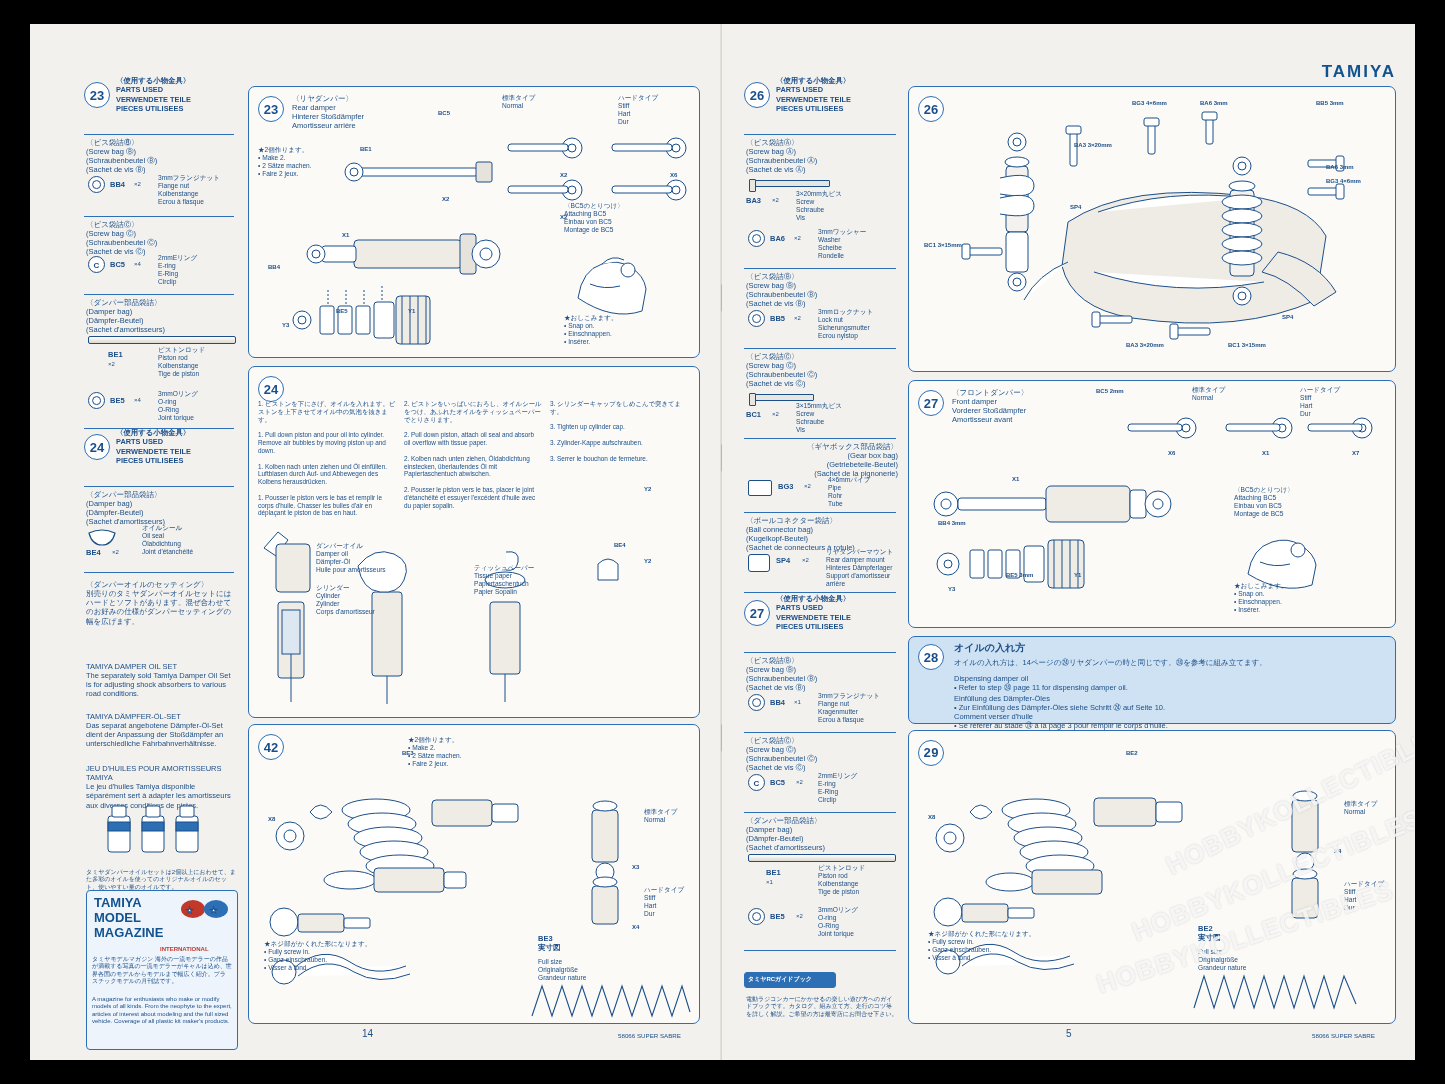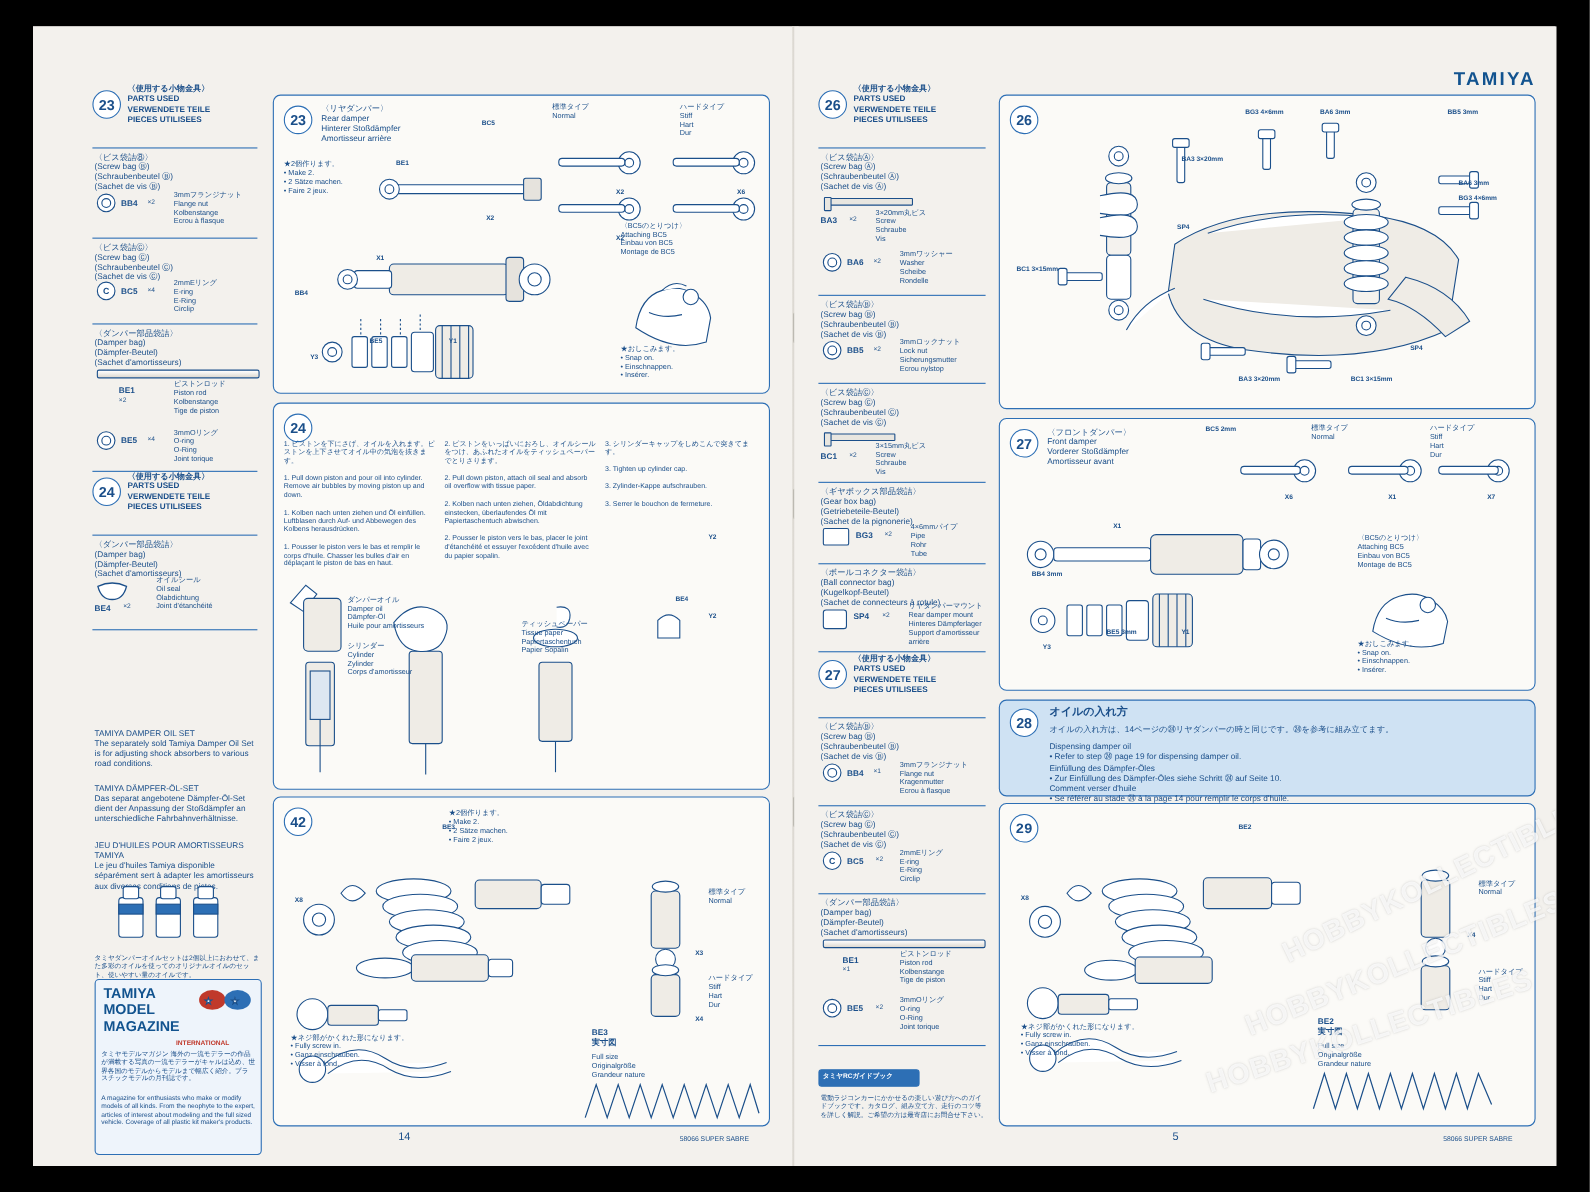--- a/index.html
+++ b/index.html
@@ -193,20 +193,22 @@
       <path d="M1 4 Q14 -2 27 4 Q24 16 14 16 Q4 16 1 4 Z" stroke="#1b4f8a" stroke-width="1.2" fill="#fff"></path>
     </svg>
     <div class="t b" style="left:56px; top:524px;">BE4</div>
     <div class="t xs" style="left:82px; top:525px;">×2</div>
     <div class="t sm" style="left:112px; top:500px; width:92px;">オイルシール
 Oil seal
 Ölabdichtung
 Joint d'étanchéité</div>
     <div class="hr" style="left:54px; top:548px; width:150px;"></div>
 
+    <div class="t" style="left:56px; top:556px; width:150px;">〈ダンパーオイルのセッティング〉
+別売りのタミヤダンパーオイルセットにはハードとソフトがあります。混ぜ合わせてのお好みの仕様がダンパーセッティングの幅を広げます。</div>
     <div class="t" style="left:56px; top:638px; width:150px;">TAMIYA DAMPER OIL SET
 The separately sold Tamiya Damper Oil Set is for adjusting shock absorbers to various road conditions.</div>
     <div class="t" style="left:56px; top:688px; width:150px;">TAMIYA DÄMPFER-ÖL-SET
 Das separat angebotene Dämpfer-Öl-Set dient der Anpassung der Stoßdämpfer an unterschiedliche Fahrbahnverhältnisse.</div>
     <div class="t" style="left:56px; top:740px; width:150px;">JEU D'HUILES POUR AMORTISSEURS TAMIYA
 Le jeu d'huiles Tamiya disponible séparément sert à adapter les amortisseurs aux diverses conditions de pistes.</div>
 
     <svg class="ill" style="left:72px; top:778px;" width="120" height="60">
       <g stroke="#1b4f8a" stroke-width="1" fill="#fff">
         <rect x="6" y="14" width="22" height="36" rx="3"></rect>
@@ -533,21 +535,21 @@
 (Sachet de vis Ⓒ)</div>
     <div class="screw" style="left:30px; top:370px; width:62px;"></div>
     <div class="t b" style="left:24px; top:386px;">BC1</div>
     <div class="t xs" style="left:50px; top:387px;">×2</div>
     <div class="t sm" style="left:74px; top:378px; width:102px;">3×15mm丸ビス
 Screw
 Schraube
 Vis</div>
 
     <div class="hr" style="left:22px; top:414px; width:152px;"></div>
-    <div class="t" style="left:24px; top:418px; width:152px;">〈ギヤボックス部品袋詰〉
+    <div class="t" style="left:24px; top:418px; width:152px;text-align:right;">〈ギヤボックス部品袋詰〉
 (Gear box bag)
 (Getriebeteile-Beutel)
 (Sachet de la pignonerie)</div>
     <div class="tube" style="left:26px; top:456px; width:24px; height:16px;"></div>
     <div class="t b" style="left:56px; top:458px;">BG3</div>
     <div class="t xs" style="left:82px; top:459px;">×2</div>
     <div class="t sm" style="left:106px; top:452px; width:70px;">4×6mmパイプ
 Pipe
 Rohr
 Tube</div>
@@ -770,25 +772,25 @@
     <div class="t sm" style="left:512px; top:558px; width:110px;">★おしこみます。
 • Snap on.
 • Einschnappen.
 • Insérer.</div>
 
     <div class="blueband" style="left:186px; top:612px; width:488px; height:88px;"></div>
     <div class="stepnum" style="left:196px; top:620px; background:#fff;">28</div>
     <div class="t b" style="left:232px; top:618px; font-size:10px;">オイルの入れ方</div>
     <div class="t" style="left:232px; top:634px; width:430px;">オイルの入れ方は、14ページの㉔リヤダンパーの時と同じです。㉔を参考に組み立てます。</div>
     <div class="t" style="left:232px; top:650px; width:430px;">Dispensing damper oil
-• Refer to step ㉔ page 19 for dispensing damper oil.</div>
+• Refer to step ㉔ page 11 for dispensing damper oil.</div>
     <div class="t" style="left:232px; top:670px; width:430px;">Einfüllung des Dämpfer-Öles
 • Zur Einfüllung des Dämpfer-Öles siehe Schritt ㉔ auf Seite 10.</div>
     <div class="t" style="left:232px; top:688px; width:430px;">Comment verser d'huile
-• Se référer au stade ㉔ à la page 14 pour remplir le corps d'huile.</div>
+• Se référer au stade ㉔ à la page 3 pour remplir le corps d'huile.</div>
 
     <div class="box" style="left:186px; top:706px; width:488px; height:294px;"></div>
     <div class="stepnum" style="left:196px; top:716px;font-family:Liberation Mono, monospace;">29</div>
 
     <svg class="ill" style="left:202px; top:730px;" width="290" height="180">
       <g stroke="#1b4f8a" stroke-width="1" fill="#fff">
         <circle cx="26" cy="84" r="14"></circle>
           <circle cx="26" cy="84" r="6"></circle>
         <path d="M46 58 q10 -14 22 0 q-12 14 -22 0 Z"></path>
         <ellipse cx="112" cy="56" rx="34" ry="11"></ellipse>

